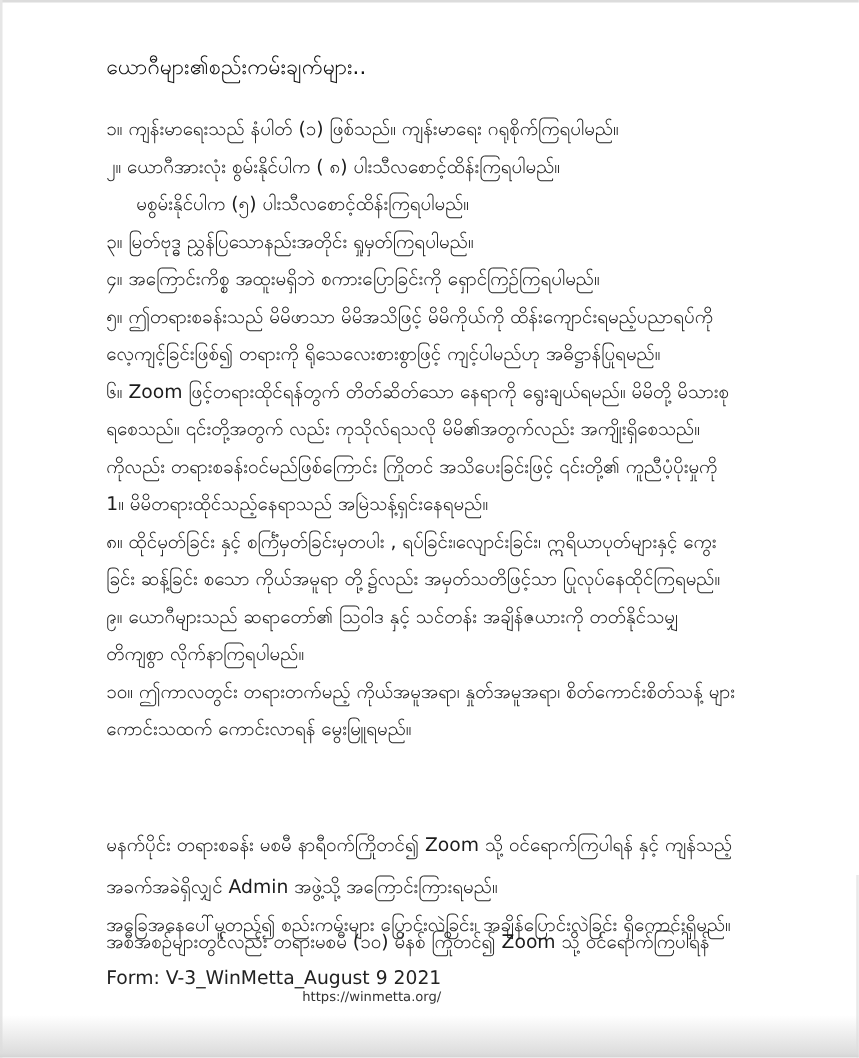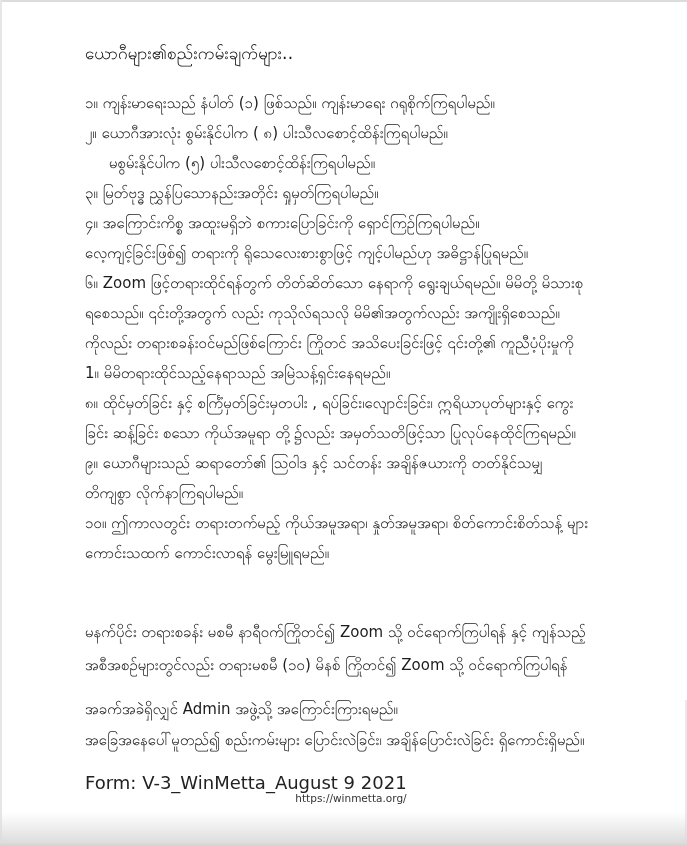--- a/index.html
+++ b/index.html
@@ -32,27 +32,27 @@
 
   .rules { position: absolute; top: 88px; left: 0; width: 560px; }
   .rule-line {
     height: 30px; line-height: 30px;
     font-size: 15px; color: #1c1c1c;
     white-space: nowrap;
   }
   .rule-line.indent { padding-left: 24px; }
 
   .closing { position: absolute; top: 616px; left: 0; width: 560px; }
-  .closing .rule-line { height: 33px; line-height: 33px; }
+  .closing .rule-line { height: 33px; line-height: 33px; margin-top: 44px; }
 
   .notes { position: absolute; top: 694px; left: 0; width: 560px; }
   .notes .rule-line { height: 31px; line-height: 31px; }
 
   .footer { position: absolute; top: 774px; left: 0; }
-  .footer-form { font-size: 18px; color: #222; line-height: 17px; }
+  .footer-form { font-size: 15px; color: #222; line-height: 17px; }
   .footer-url  { font-size: 10.5px; color: #333; line-height: 15px; text-align: right; }
 </style>
 </head>
 <body>
 
 <div class="page">
 
   <div class="edge-top"></div>
   <div class="edge-left"></div>
   <div class="edge-right"></div>
@@ -60,20 +60,21 @@
   <div class="content">
 
     <div class="doc-title">ယောဂီများ၏စည်းကမ်းချက်များ..</div>
 
     <div class="rules">
       <div class="rule-line">၁။ ကျန်းမာရေးသည် နံပါတ် (၁) ဖြစ်သည်။ ကျန်းမာရေး ဂရုစိုက်ကြရပါမည်။</div>
       <div class="rule-line">၂။  ယောဂီအားလုံး စွမ်းနိုင်ပါက ( ၈) ပါးသီလစောင့်ထိန်းကြရပါမည်။</div>
       <div class="rule-line indent">မစွမ်းနိုင်ပါက  (၅) ပါးသီလစောင့်ထိန်းကြရပါမည်။</div>
       <div class="rule-line">၃။ မြတ်ဗုဒ္ဓ ညွှန်ပြသောနည်းအတိုင်း ရှုမှတ်ကြရပါမည်။</div>
       <div class="rule-line">၄။ အကြောင်းကိစ္စ အထူးမရှိဘဲ စကားပြောခြင်းကို ရှောင်ကြဉ်ကြရပါမည်။</div>
+      <div class="rule-line">၅။  ဤတရားစခန်းသည် မိမိဖာသာ မိမိအသိဖြင့်  မိမိကိုယ်ကို ထိန်းကျောင်းရမည့်ပညာရပ်ကို</div>
       <div class="rule-line">လေ့ကျင့်ခြင်းဖြစ်၍ တရားကို ရိုသေလေးစားစွာဖြင့် ကျင့်ပါမည်ဟု အဓိဋ္ဌာန်ပြုရမည်။</div>
       <div class="rule-line">၆။  Zoom ဖြင့်တရားထိုင်ရန်တွက် တိတ်ဆိတ်သော နေရာကို ရွေးချယ်ရမည်။ မိမိတို့ မိသားစု</div>
       <div class="rule-line">ရစေသည်။ ၎င်းတို့အတွက် လည်း ကုသိုလ်ရသလို မိမိ၏အတွက်လည်း အကျိုးရှိစေသည်။</div>
       <div class="rule-line">ကိုလည်း တရားစခန်းဝင်မည်ဖြစ်ကြောင်း ကြိုတင် အသိပေးခြင်းဖြင့် ၎င်းတို့၏ ကူညီပံ့ပိုးမှုကို</div>
       <div class="rule-line">1။ မိမိတရားထိုင်သည့်နေရာသည် အမြဲသန့်ရှင်းနေရမည်။</div>
       <div class="rule-line">၈။ ထိုင်မှတ်ခြင်း နှင့် စင်္ကြံမှတ်ခြင်းမှတပါး , ရပ်ခြင်း၊လျောင်းခြင်း၊ ဣရိယာပုတ်များနှင့် ကွေး</div>
       <div class="rule-line">ခြင်း ဆန့်ခြင်း စသော ကိုယ်အမူရာ တို့၌လည်း အမှတ်သတိဖြင့်သာ ပြုလုပ်နေထိုင်ကြရမည်။</div>
       <div class="rule-line">၉။ ယောဂီများသည် ဆရာတော်၏ ဩဝါဒ နှင့် သင်တန်း အချိန်ဇယားကို တတ်နိုင်သမျှ</div>
       <div class="rule-line">တိကျစွာ လိုက်နာကြရပါမည်။</div>
       <div class="rule-line">၁၀။ ဤကာလတွင်း တရားတက်မည့် ကိုယ်အမူအရာ၊ နှုတ်အမူအရာ၊ စိတ်ကောင်းစိတ်သန့် များ</div>

